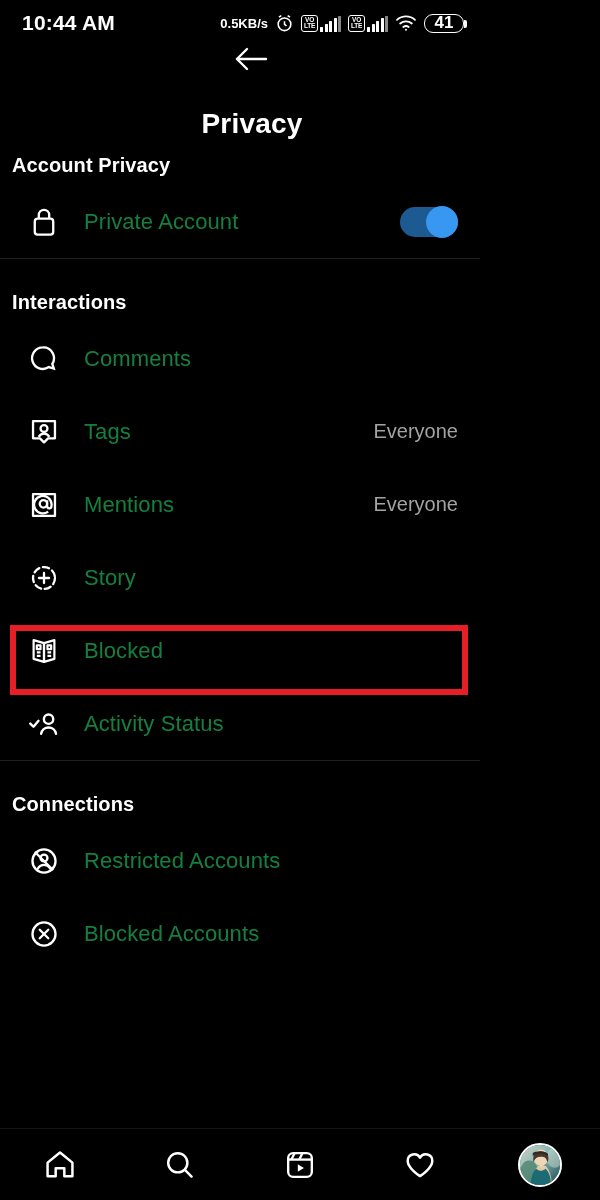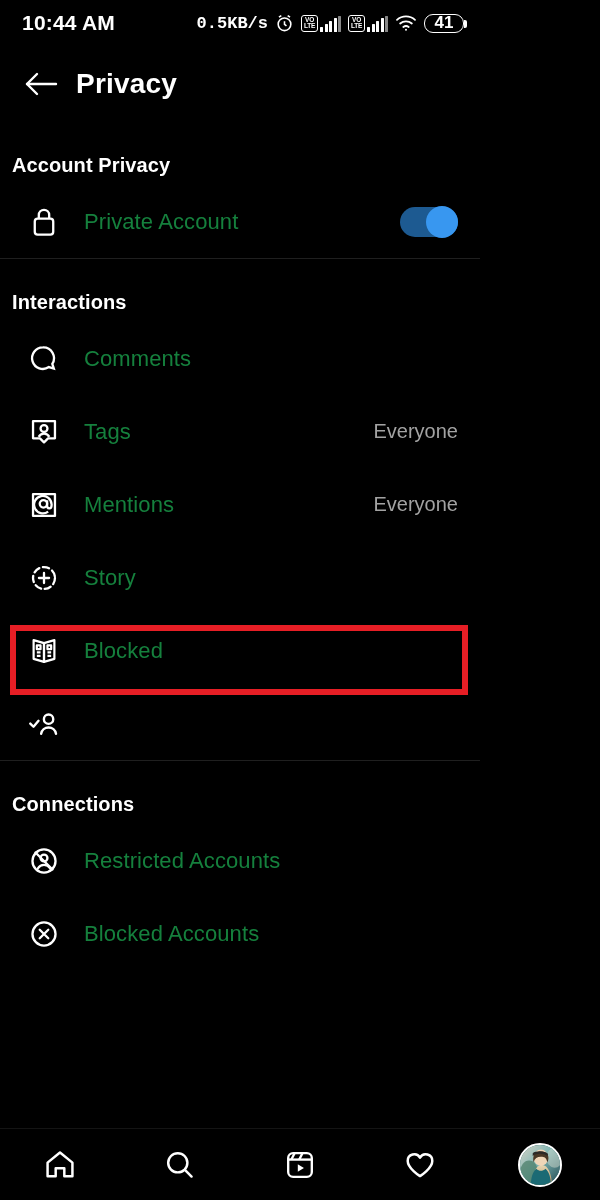--- a/index.html
+++ b/index.html
@@ -12,21 +12,21 @@
   .phone { position:relative; width:480px; height:1200px; background:#000; }
 
   
   .statusbar {
     height:46px; display:flex; align-items:center;
     justify-content:space-between; padding:0 16px 0 22px;
     color:#fff;
   }
   .sb-time { font-size:21px; font-weight:bold; letter-spacing:0.2px; }
   .sb-right { display:flex; align-items:center; gap:7px; }
-  .sb-net { font-size:17px; font-weight:bold;font-family:Liberation Mono, monospace; }
+  .sb-net { font-size:13px; font-weight:bold; }
   .sb-icon { display:flex; align-items:center; }
   .volte-wrap { display:flex; align-items:flex-end; gap:2px; }
   .volte-box {
     width:17px; height:17px; border:1.6px solid #fff; border-radius:3px;
     display:flex; flex-direction:column; align-items:center; justify-content:center;
     line-height:6px;
   }
   .volte-box span { font-size:6.5px; font-weight:bold; letter-spacing:-0.3px; }
   .bars { display:flex; align-items:flex-end; gap:1.5px; height:16px; }
   .bars i { display:block; width:3px; background:#fff; border-radius:0.5px; }
@@ -41,21 +41,21 @@
     position:relative;
   }
   .battery::after{
     content:""; position:absolute; right:-4px; top:5px;
     width:3px; height:8px; background:#fff; border-radius:0 2px 2px 0;
   }
   .battery span { font-size:17px; font-weight:bold; color:#fff; }
 
   
   .header {
-    height:76px; display:flex; align-items:center; padding-left:24px; gap:16px;
+    height:76px; display:flex; align-items:center; padding-left:24px; gap:36px;flex-direction:column;
   }
   .back-btn { width:36px; height:30px; display:flex; align-items:center; cursor:pointer; }
   .page-title { color:#fff; font-size:28px; font-weight:bold; letter-spacing:0.2px; }
 
   
   .section { padding-top:6px; }
   .section-title {
     color:#fff; font-size:20px; font-weight:bold;
     padding:26px 0 8px 12px; letter-spacing:0.1px;
   }
@@ -262,20 +262,21 @@
     </div>
 
     <div class="row">
       <div class="row-icon">
         <svg width="32" height="30" viewBox="0 0 28 26" fill="none" stroke="#fff" stroke-width="2.1" stroke-linecap="round" stroke-linejoin="round">
           <path d="M2 12.6l2.8 2.8 4.4-5.2"></path>
           <circle cx="18" cy="8.8" r="4.1"></circle>
           <path d="M11.5 21.5a6.6 6.6 0 0 1 13 0"></path>
         </svg>
       </div>
+      <div class="row-label">Activity Status</div>
       <div class="row-value"></div>
     </div>
 
   </div>
 
   <div class="divider"></div>
 
   <div class="section">
     <div class="section-title">Connections</div>
 

